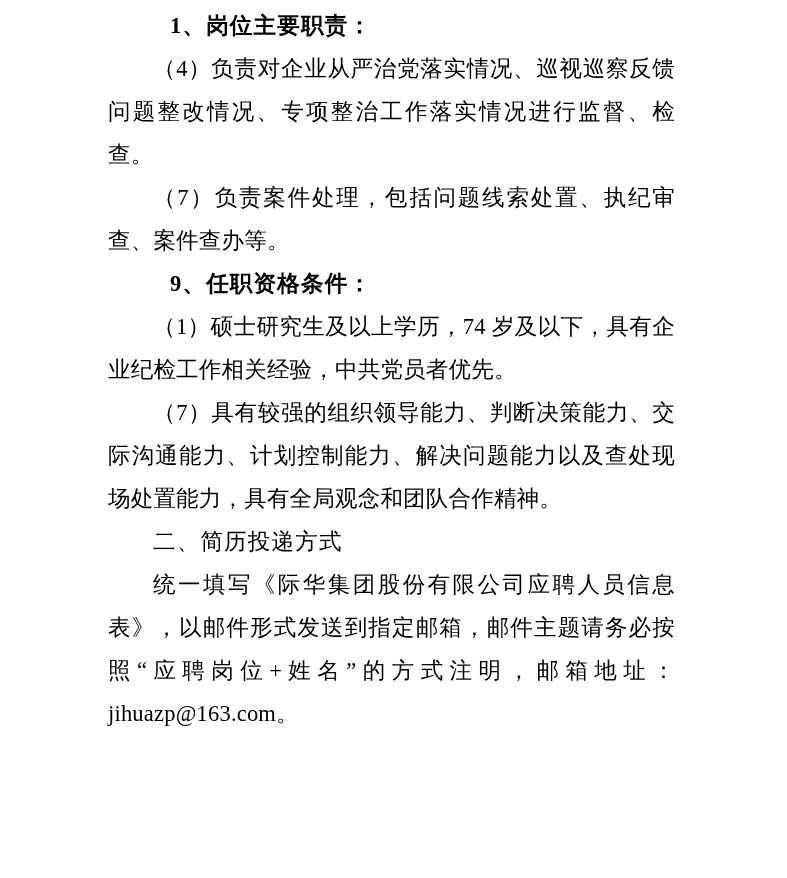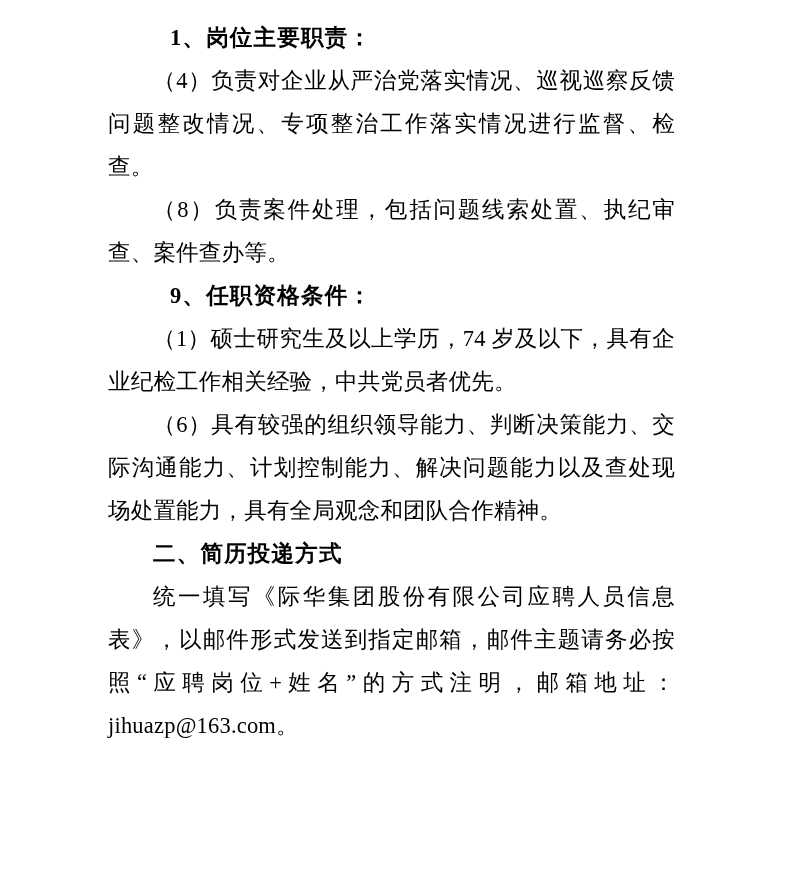--- a/index.html
+++ b/index.html
@@ -13,21 +13,20 @@
     font-family: "Liberation Serif", "DejaVu Serif", serif;
     color: #000000;
     overflow: hidden;
   }
   .page {
     width: 787px;
     height: 842px;
     box-sizing: border-box;
     padding: 0px 112px 0px 108px;
     position: relative;
-    margin-top: 12px;
   }
   .doc-body {
     padding-top: 4px;
   }
   p {
     margin: 0;
     font-size: 22.5px;
     line-height: 43px;
     text-align: justify;
     text-justify: inter-ideograph;
@@ -35,43 +34,43 @@
   }
   p.indent {
     text-indent: 45px;
   }
   p.heading {
     font-weight: bold;
     text-indent: 62px;
     letter-spacing: 1.2px;
   }
   p.heading-2 {
-    font-weight: bold;
+    font-weight: normal;
     text-indent: 45px;
     letter-spacing: 1.2px;
   }
 </style>
 </head>
 <body>
 
 <div class="page">
   <div class="doc-body">
 
     <p class="heading">1、岗位主要职责：</p>
 
 
     <p class="indent">（4）负责对企业从严治党落实情况、巡视巡察反馈问题整改情况、专项整治工作落实情况进行监督、检查。</p>
 
-    <p class="indent">（8）负责案件处理，包括问题线索处置、执纪审查、案件查办等。</p>
+    <p class="indent">（7）负责案件处理，包括问题线索处置、执纪审查、案件查办等。</p>
 
     <p class="heading">9、任职资格条件：</p>
 
     <p class="indent">（1）硕士研究生及以上学历，74 岁及以下，具有企业纪检工作相关经验，中共党员者优先。</p>
 
 
-    <p class="indent">（6）具有较强的组织领导能力、判断决策能力、交际沟通能力、计划控制能力、解决问题能力以及查处现场处置能力，具有全局观念和团队合作精神。</p>
+    <p class="indent">（7）具有较强的组织领导能力、判断决策能力、交际沟通能力、计划控制能力、解决问题能力以及查处现场处置能力，具有全局观念和团队合作精神。</p>
 
     <p class="heading-2">二、简历投递方式</p>
 
     <p class="indent">统一填写《际华集团股份有限公司应聘人员信息表》，以邮件形式发送到指定邮箱，邮件主题请务必按照“应聘岗位+姓名”的方式注明，邮箱地址：jihuazp@163.com。</p>
 
   </div>
 </div>
 
 </body></html>

